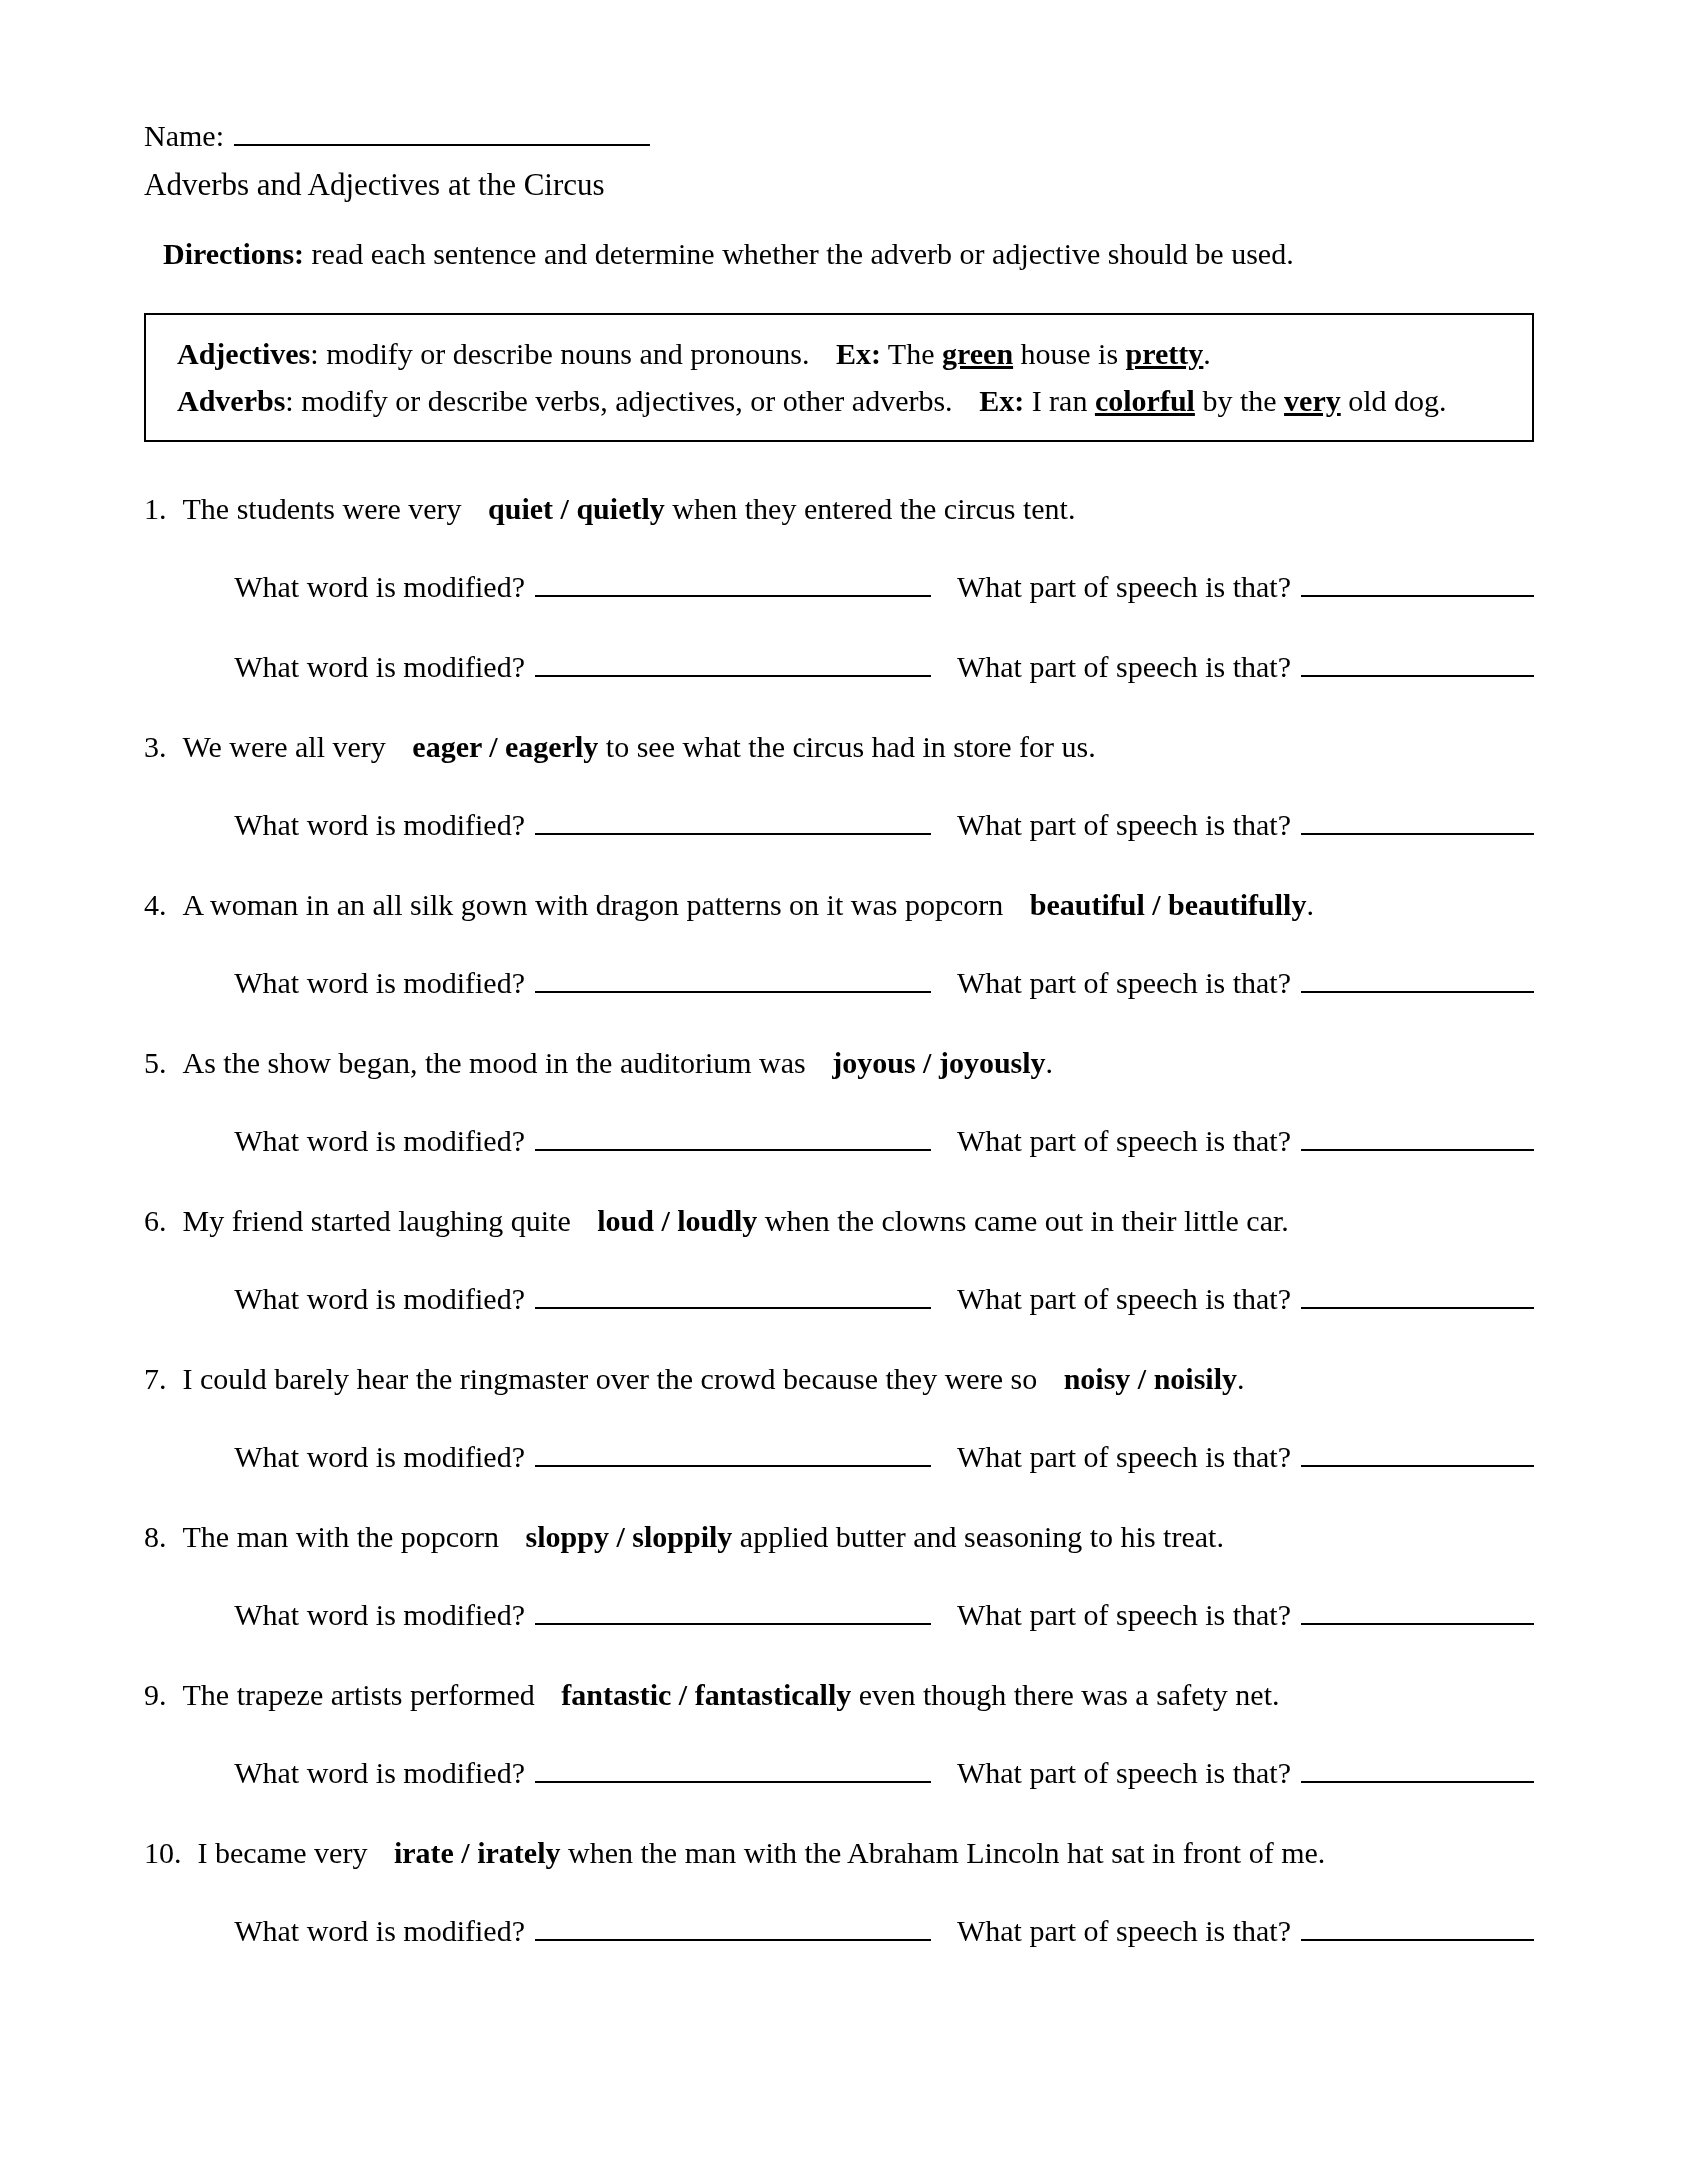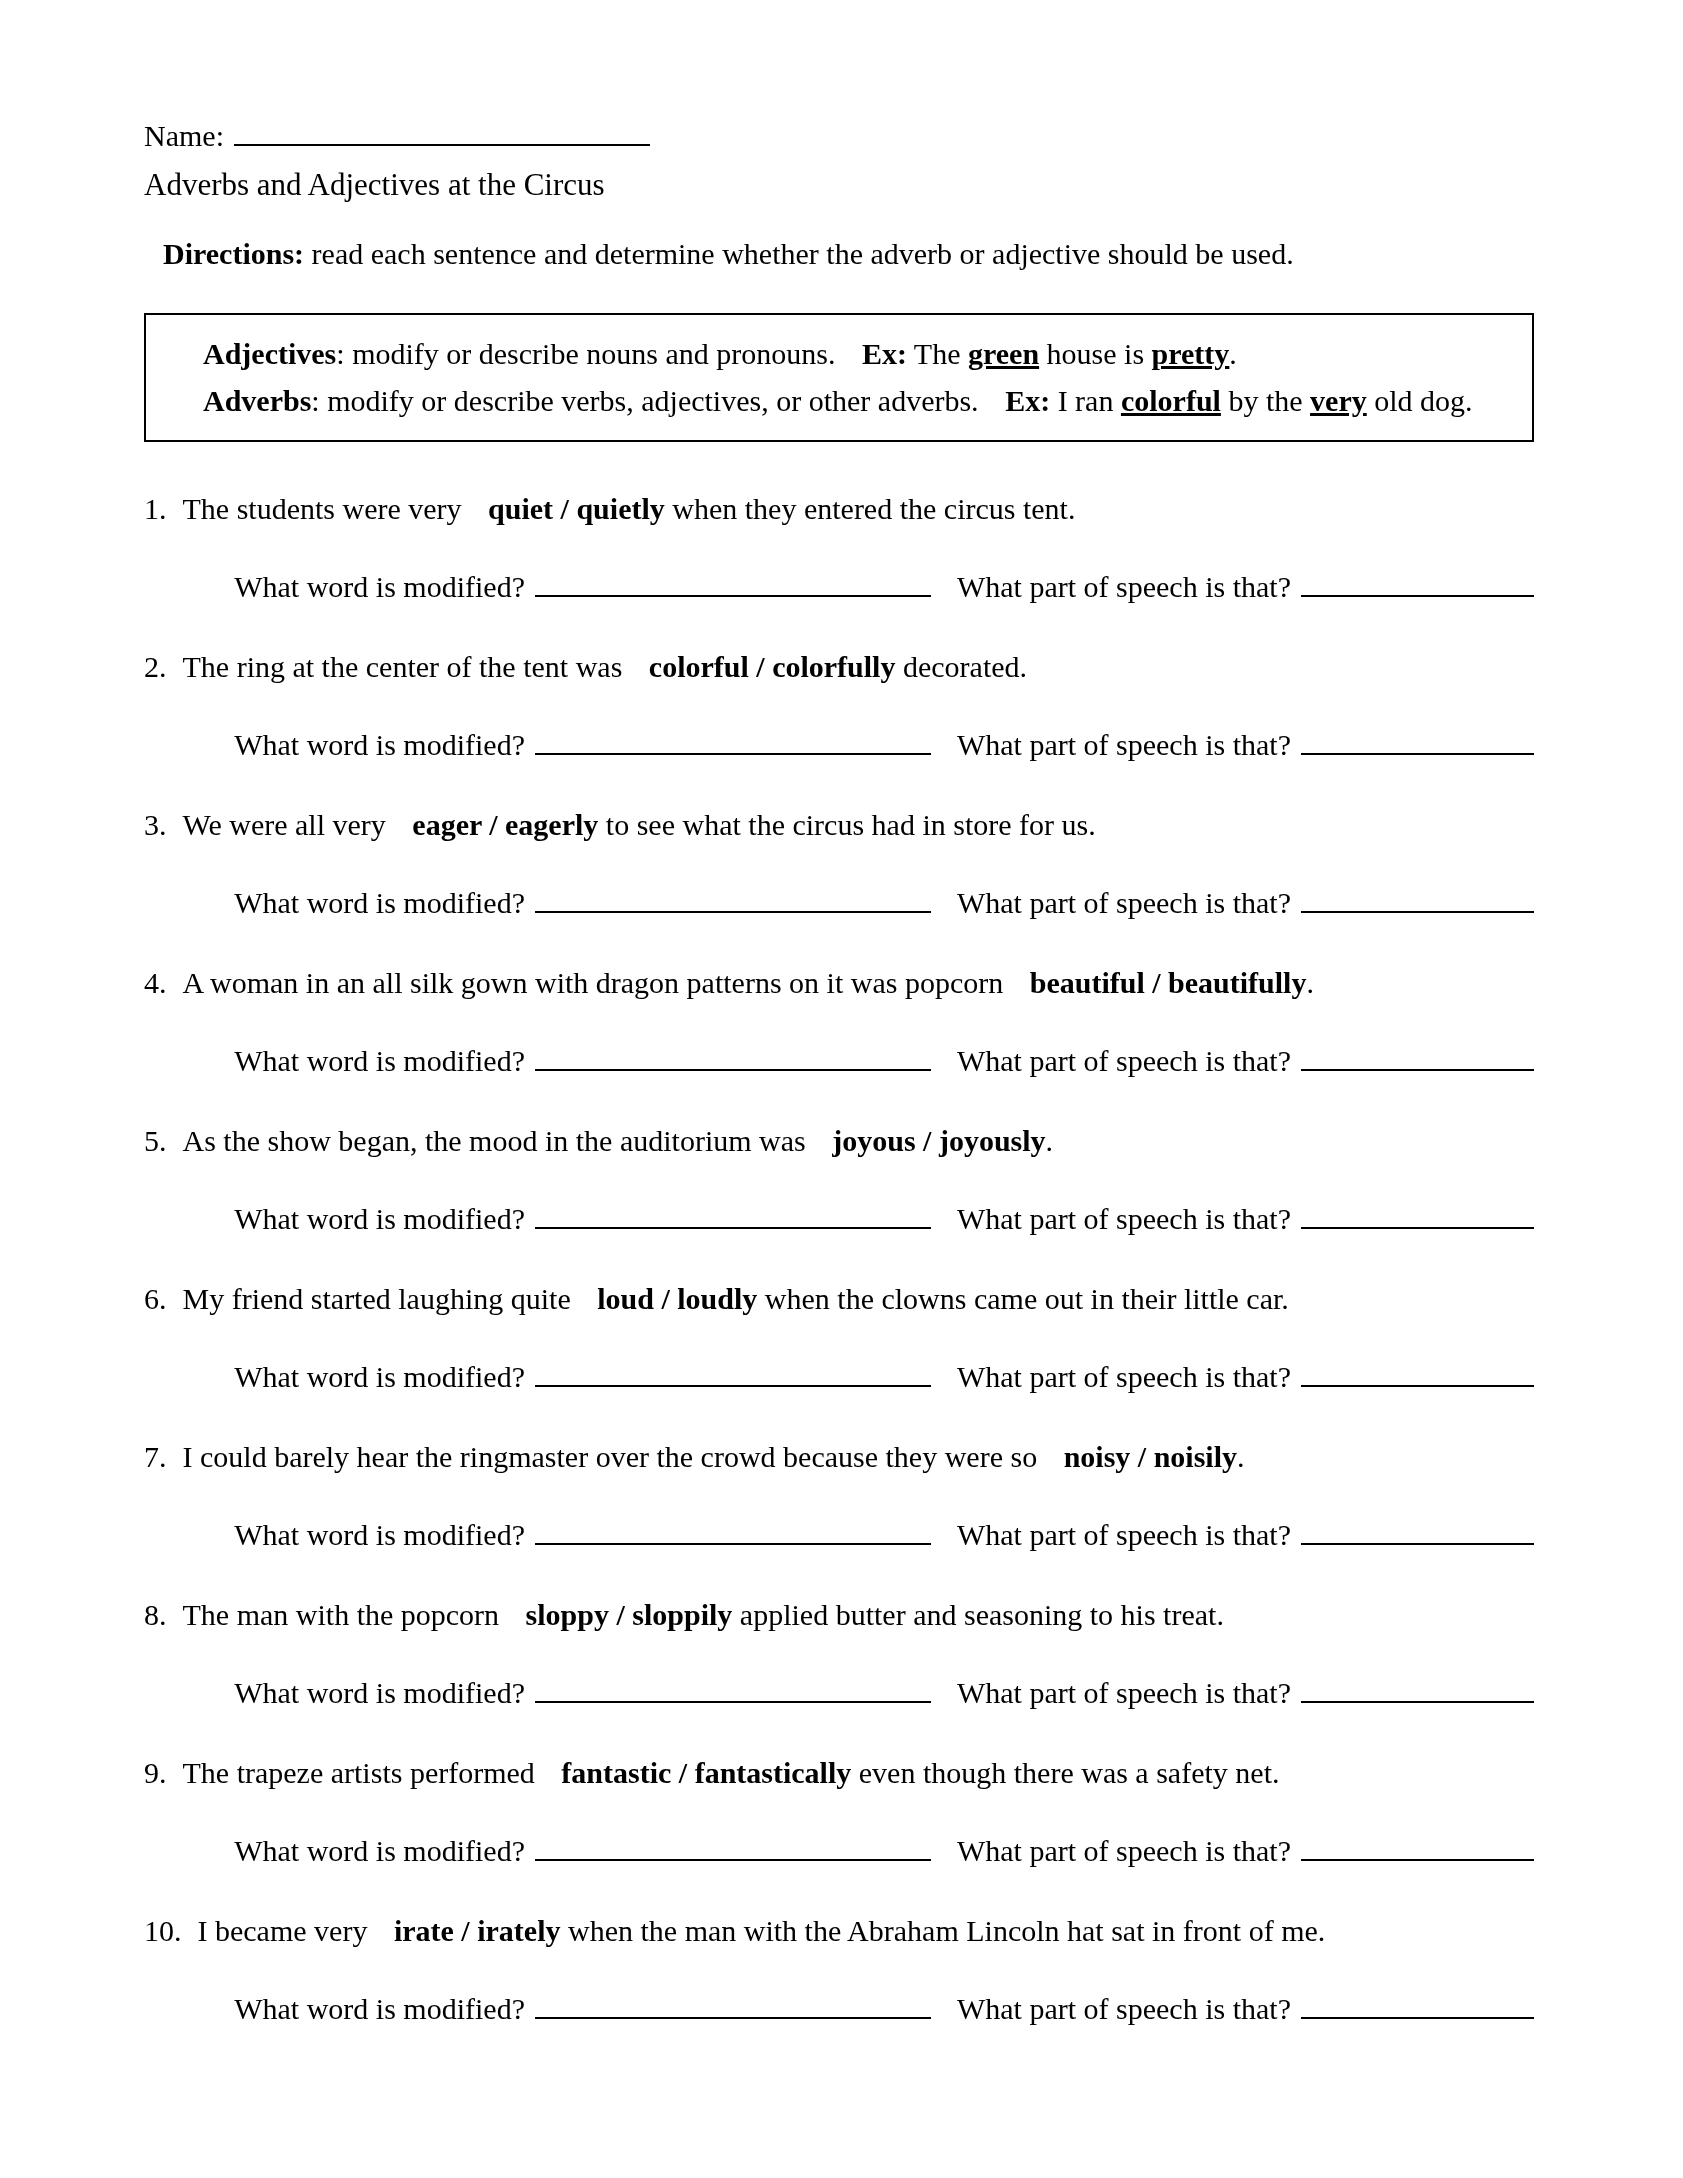--- a/index.html
+++ b/index.html
@@ -32,21 +32,21 @@
     font-weight: normal;
     margin-bottom: 34px;
   }
   .directions {
     margin-bottom: 42px;
   }
   .bold { font-weight: bold; margin-left: 19px; }
   .bu { font-weight: bold; text-decoration: underline; }
   .info-box {
     border: 2px solid #000;
-    padding: 16px 38px;
+    padding: 16px 12px;
     line-height: 1.55;
     margin-bottom: 50px;
   }
   .question { margin-bottom: 0; }
   .sentence { margin-bottom: 44px; }
   .answer-line { margin-bottom: 46px; white-space: nowrap; text-align: right; }
   .qnum { margin-right: 16px; }
   .blank-long { width: 396px; margin-left: 10px; margin-right: 26px; }
   .blank-short { width: 233px; margin-left: 10px; }
 </style>
@@ -65,21 +65,20 @@
     <div><span class="bold">Adjectives</span><span>: modify or describe nouns and pronouns.  </span><span class="bold">Ex:</span><span> The </span><span class="bu">green</span><span> house is </span><span class="bu">pretty</span><span>.</span></div>
     <div><span class="bold">Adverbs</span><span>: modify or describe verbs, adjectives, or other adverbs.  </span><span class="bold">Ex:</span><span> I ran </span><span class="bu">colorful</span><span> by the </span><span class="bu">very</span><span> old dog.</span></div>
   </div>
 
   <div class="question">
     <p class="sentence"><span class="qnum">1.</span><span>The students were very </span><span class="bold">quiet / quietly</span><span> when they entered the circus tent.</span></p>
     <p class="answer-line"><span>What word is modified?</span><span class="blank blank-long"></span><span>What part of speech is that?</span><span class="blank blank-short"></span></p>
   </div>
 
   <div class="question">
-    <p class="sentence"><span class="qnum">2.</span><span>The ring at the center of the tent was </span><span class="bold">colorful / colorfully</span><span> decorated.</span></p>
     <p class="answer-line"><span>What word is modified?</span><span class="blank blank-long"></span><span>What part of speech is that?</span><span class="blank blank-short"></span></p>
   </div>
 
   <div class="question">
     <p class="sentence"><span class="qnum">3.</span><span>We were all very </span><span class="bold">eager / eagerly</span><span> to see what the circus had in store for us.</span></p>
     <p class="answer-line"><span>What word is modified?</span><span class="blank blank-long"></span><span>What part of speech is that?</span><span class="blank blank-short"></span></p>
   </div>
 
   <div class="question">
     <p class="sentence"><span class="qnum">4.</span><span>A woman in an all silk gown with dragon patterns on it was popcorn </span><span class="bold">beautiful / beautifully</span><span>.</span></p>

